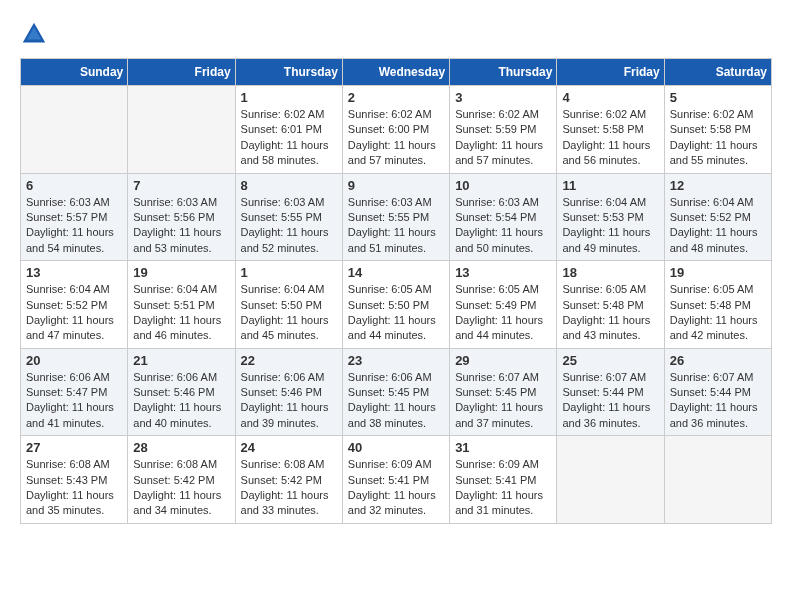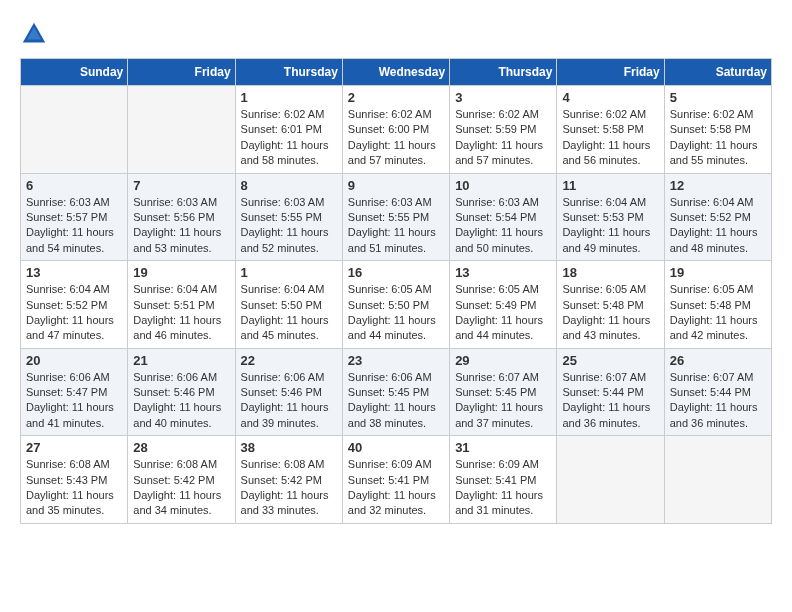--- a/index.html
+++ b/index.html
@@ -182,21 +182,21 @@
         </td>
         <td>
           <span class="day-number">19</span>
           <div class="day-info">Sunrise: 6:04 AM<br>Sunset: 5:51 PM<br>Daylight: 11 hours and 46 minutes.</div>
         </td>
         <td>
           <span class="day-number">1</span>
           <div class="day-info">Sunrise: 6:04 AM<br>Sunset: 5:50 PM<br>Daylight: 11 hours and 45 minutes.</div>
         </td>
         <td>
-          <span class="day-number">16</span>
+          <span class="day-number">14</span>
           <div class="day-info">Sunrise: 6:05 AM<br>Sunset: 5:50 PM<br>Daylight: 11 hours and 44 minutes.</div>
         </td>
         <td>
           <span class="day-number">13</span>
           <div class="day-info">Sunrise: 6:05 AM<br>Sunset: 5:49 PM<br>Daylight: 11 hours and 44 minutes.</div>
         </td>
         <td>
           <span class="day-number">18</span>
           <div class="day-info">Sunrise: 6:05 AM<br>Sunset: 5:48 PM<br>Daylight: 11 hours and 43 minutes.</div>
         </td>
@@ -238,21 +238,21 @@
       <tr>
         <td>
           <span class="day-number">27</span>
           <div class="day-info">Sunrise: 6:08 AM<br>Sunset: 5:43 PM<br>Daylight: 11 hours and 35 minutes.</div>
         </td>
         <td>
           <span class="day-number">28</span>
           <div class="day-info">Sunrise: 6:08 AM<br>Sunset: 5:42 PM<br>Daylight: 11 hours and 34 minutes.</div>
         </td>
         <td>
-          <span class="day-number">38</span>
+          <span class="day-number">24</span>
           <div class="day-info">Sunrise: 6:08 AM<br>Sunset: 5:42 PM<br>Daylight: 11 hours and 33 minutes.</div>
         </td>
         <td>
           <span class="day-number">40</span>
           <div class="day-info">Sunrise: 6:09 AM<br>Sunset: 5:41 PM<br>Daylight: 11 hours and 32 minutes.</div>
         </td>
         <td>
           <span class="day-number">31</span>
           <div class="day-info">Sunrise: 6:09 AM<br>Sunset: 5:41 PM<br>Daylight: 11 hours and 31 minutes.</div>
         </td>

